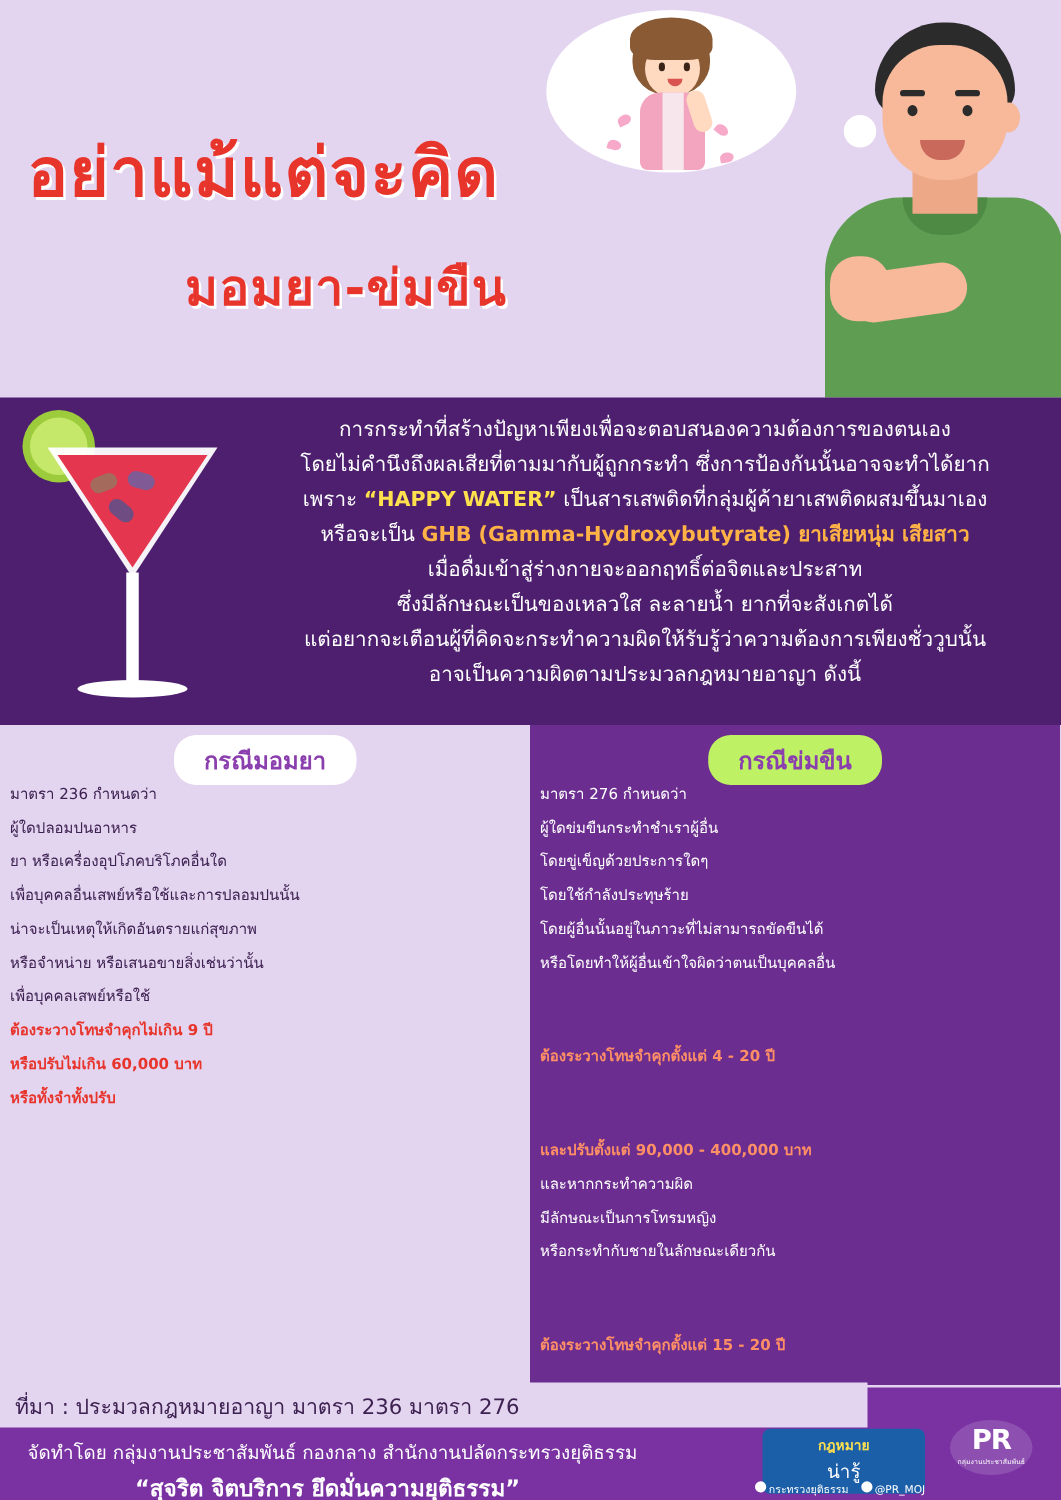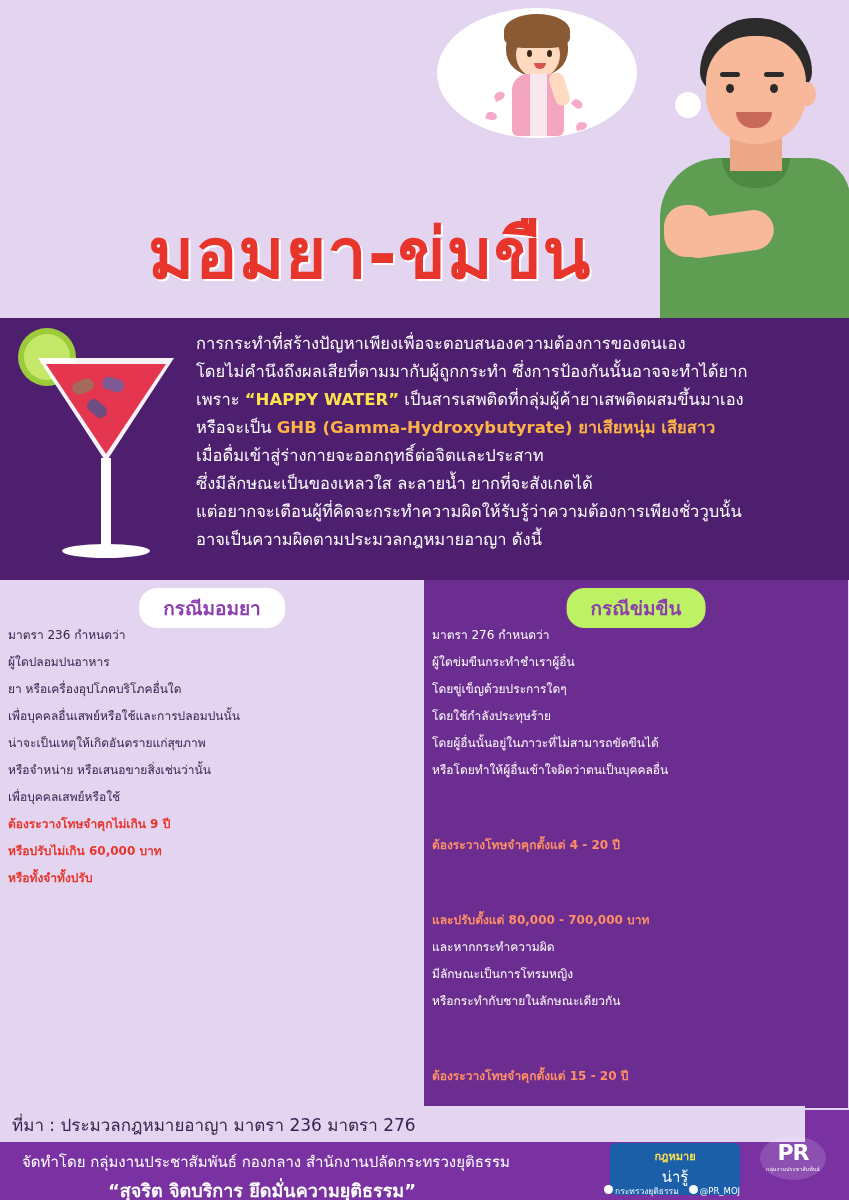--- a/index.html
+++ b/index.html
@@ -33,21 +33,21 @@
     font-size: 54px;
     font-weight: bold;
     color: #e8352c;
     letter-spacing: 1px;
     text-shadow: 2px 2px 0 #ffffff;
     white-space: nowrap;
   }
   .title-2 {
     position: absolute;
     left: 148px; top: 198px;
-    font-size: 70px;
+    font-size: 40px;
     font-weight: bold;
     color: #e8352c;
     letter-spacing: 1px;
     text-shadow: 2px 2px 0 #ffffff;
     white-space: nowrap;
   }
 
   
   .bubble {
     position: absolute;
@@ -229,21 +229,21 @@
     top: 318px; left: 0;
     width: 849px;
     height: 262px;
     background: #4d1f6e;
   }
   .intro-text {
     position: absolute;
     left: 196px;
     top: 12px;
     width: 640px;
-    text-align: left;
+    text-align: center;
     color: #ffffff;
     font-size: 16.5px;
     line-height: 28px;
   }
   .intro-text .hl-yellow { color: #ffe14d; font-weight: bold; }
   .intro-text .hl-orange { color: #ffb347; font-weight: bold; }
 
   
   .glass-wrap { position: absolute; left: 10px; top: 10px; width: 180px; height: 250px; }
   .lime {
@@ -344,21 +344,21 @@
   .col.right .line.red { color: #ff8f66; font-weight: bold; margin-top: 48px; }
   .footer {
     position: absolute;
     top: 1110px; left: 0;
     width: 849px; height: 90px;
     background: #7a32a3;
   }
   .src-over {
     position: absolute;
     top: 1106px; left: 0;
-    width: 805px; height: 36px;
+    width: 694px; height: 36px;
     background: #e3d4f0;
     display: flex; align-items: center;
     padding-left: 12px;
     font-size: 17px; color: #3d2150;
   }
   .footer-line1 {
     position: absolute;
     top: 1150px; left: 22px;
     font-size: 15px;
     color: #ffffff;
@@ -447,20 +447,21 @@
     <div class="man-face"></div>
     <div class="man-ear"></div>
     <div class="man-brow-l"></div>
     <div class="man-brow-r"></div>
     <div class="man-eye-l"></div>
     <div class="man-eye-r"></div>
     <div class="man-mouth"></div>
     <div class="man-arm"></div>
     <div class="man-hand"></div>
 
+    <div class="title-1">อย่าแม้แต่จะคิด</div>
     <div class="title-2">มอมยา-ข่มขืน</div>
   </div>
 
   <div class="intro-band">
     <div class="glass-wrap">
       <div class="lime"></div>
       <div class="lime-inner"></div>
       <div class="glass-bowl"></div>
       <div class="glass-liquid"></div>
       <div class="pill pill1"></div>
@@ -508,21 +509,21 @@
     <div class="col right">
       <div class="pill-label">กรณีข่มขืน</div>
       <div class="col-lines">
         <div class="line">มาตรา 276 กำหนดว่า</div>
         <div class="line">ผู้ใดข่มขืนกระทำชำเราผู้อื่น</div>
         <div class="line">โดยขู่เข็ญด้วยประการใดๆ</div>
         <div class="line">โดยใช้กำลังประทุษร้าย</div>
         <div class="line">โดยผู้อื่นนั้นอยู่ในภาวะที่ไม่สามารถขัดขืนได้</div>
         <div class="line">หรือโดยทำให้ผู้อื่นเข้าใจผิดว่าตนเป็นบุคคลอื่น</div>
         <div class="line red">ต้องระวางโทษจำคุกตั้งแต่ 4 - 20 ปี</div>
-        <div class="line red">และปรับตั้งแต่ 80,000 - 700,000 บาท</div>
+        <div class="line red">และปรับตั้งแต่ 90,000 - 400,000 บาท</div>
         <div class="line">และหากกระทำความผิด</div>
         <div class="line">มีลักษณะเป็นการโทรมหญิง</div>
         <div class="line">หรือกระทำกับชายในลักษณะเดียวกัน</div>
         <div class="line red">ต้องระวางโทษจำคุกตั้งแต่ 15 - 20 ปี</div>
         <div class="line red">และปรับตั้งแต่ 300,000 - 400,000 บาท</div>
         <div class="line red">หรือจำคุกตลอดชีวิต</div>
       </div>
     </div>
   </div>
 

